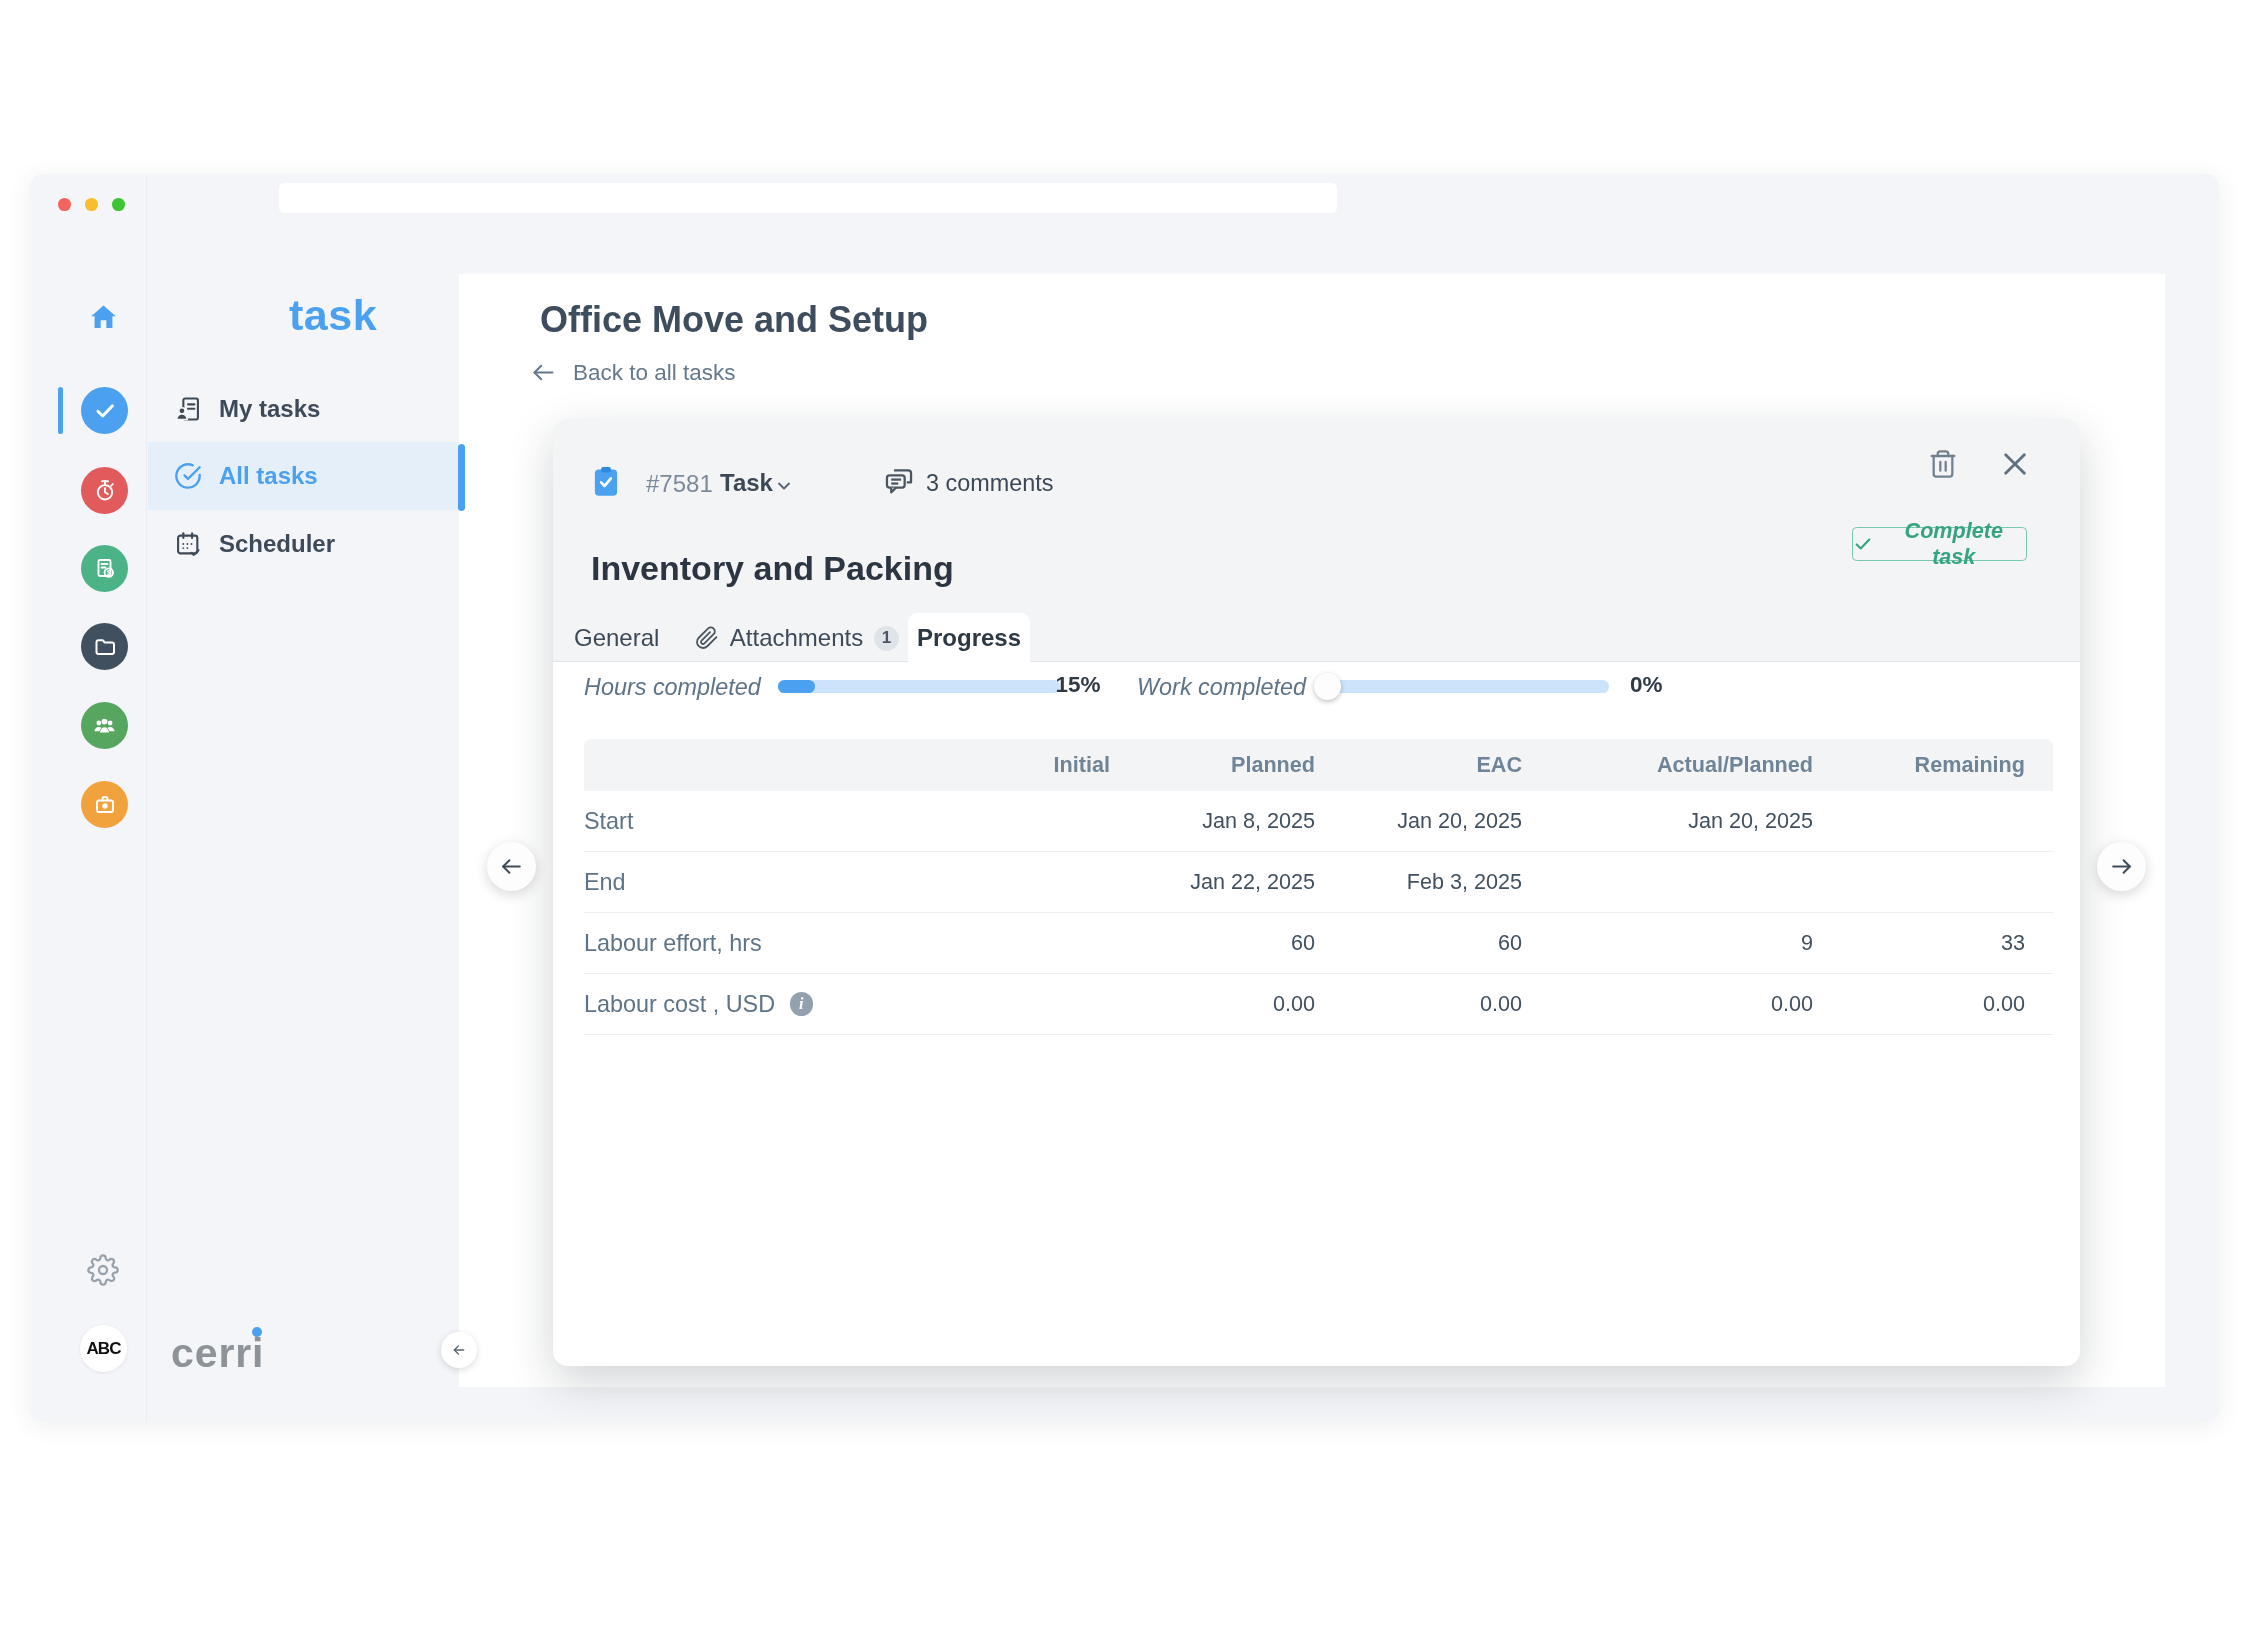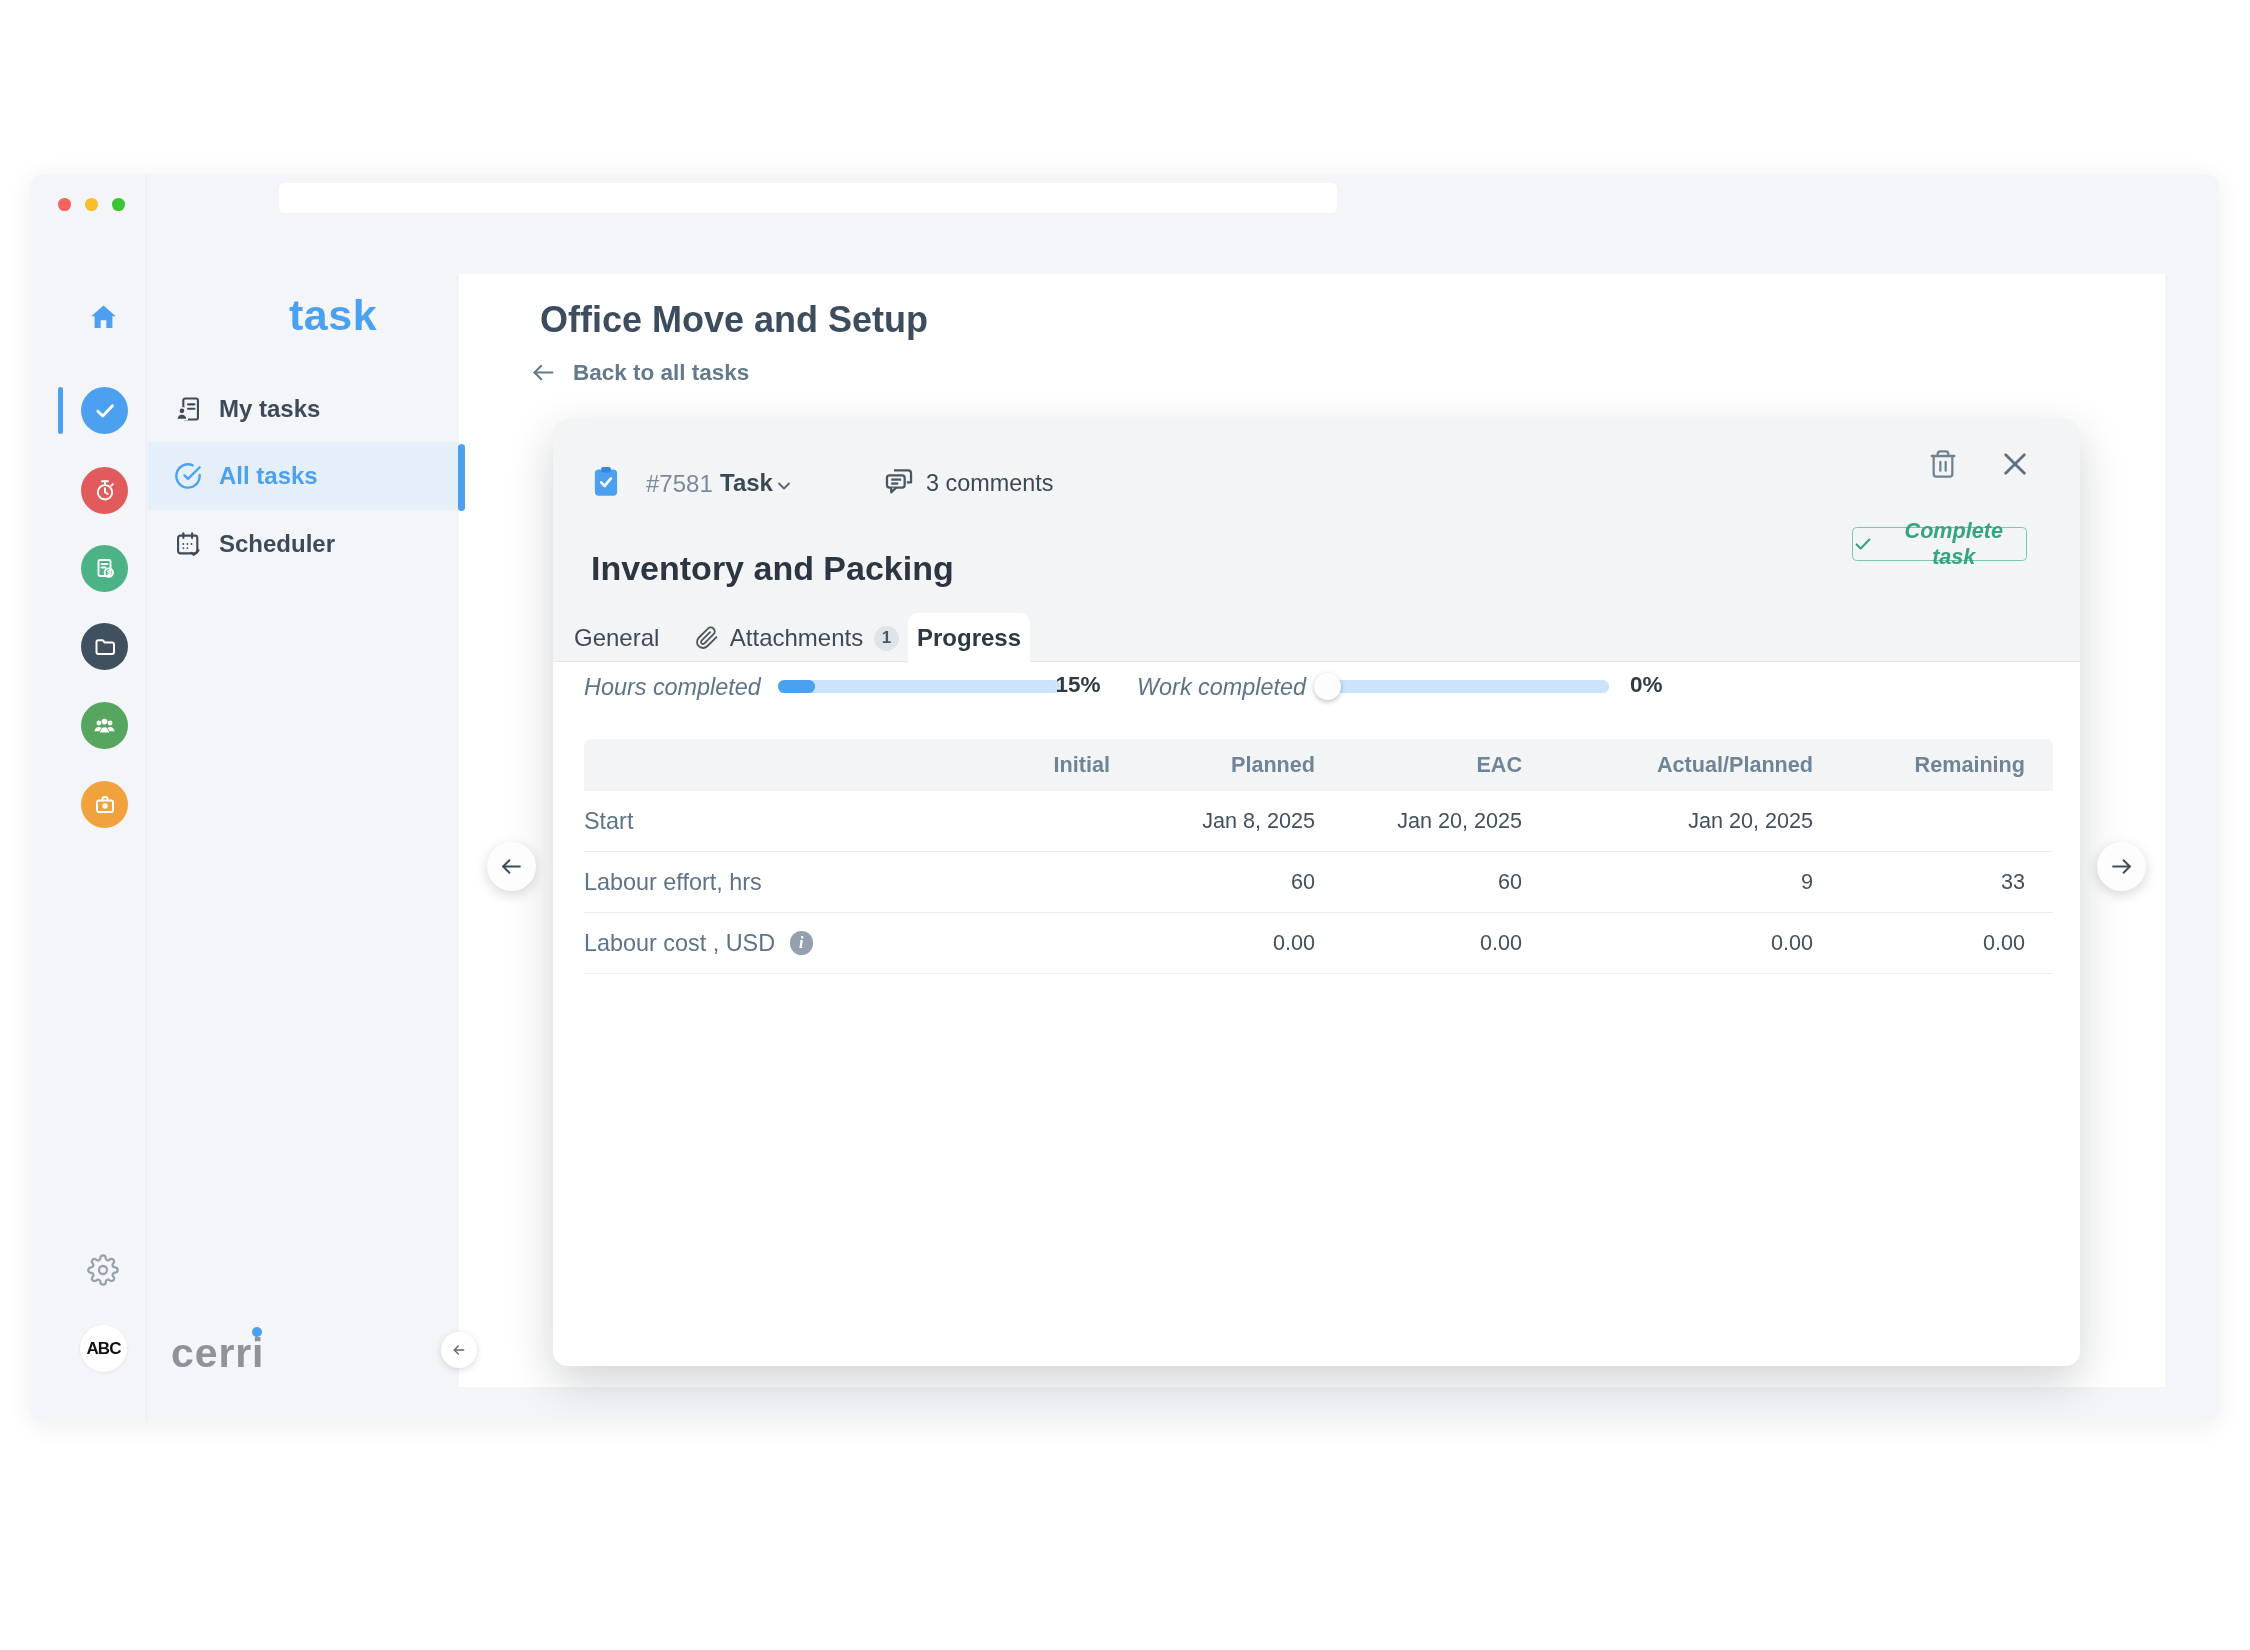--- a/index.html
+++ b/index.html
@@ -33,21 +33,21 @@
 
   .cerri { position:absolute; left:141px; top:1150px; height:50px; display:flex; align-items:flex-end; }
   .cerri .word { font-size:41px; font-weight:700; color:#8D9399; line-height:41px; position:relative; letter-spacing:0.9px; }
   .cerri .blue-dot { position:absolute; left:81px; top:2.7px; width:10px; height:10px; border-radius:50%; background:#4BA1EF; }
   .collapse-btn { position:absolute; left:411px; top:1158px; width:36px; height:36px; border-radius:50%; background:#fff;
                   box-shadow:0 1.8px 7.2px rgba(0,0,0,.15); display:flex; align-items:center; justify-content:center; color:#5A6570; z-index:6; }
 
   .content-panel { position:absolute; left:429px; top:100px; width:1706px; height:1113px; background:#ffffff; }
   .page-title { position:absolute; left:510px; top:125px; font-size:36px; font-weight:700; color:#3D4D5D; }
   .back-row { position:absolute; left:500px; top:185px; height:27px; display:flex; align-items:center; color:#64798C; }
-  .back-row .back-label { margin-left:16px; font-size:22.5px; font-weight:700; }
+  .back-row .back-label { margin-left:16px; font-size:22.5px; font-weight:400; }
 
   
   .modal { position:absolute; left:553px; top:419px; width:1527px; height:947px; background:#fff; border-radius:14.4px;
            box-shadow:0 16px 45px rgba(30,40,50,.20); z-index:10; }
   .modal-head { position:absolute; left:0; top:0; width:1527px; height:243px; background:#F3F4F6;
                 border-radius:14.4px 14.4px 0 0; border-bottom:0.9px solid #E2E6EA; }
   .mh-clip { position:absolute; left:41px; top:47px; }
   .mh-id { position:absolute; left:81px; top:51px; font-size:24px; color:#7A8A9B;margin-left:12px; }
   .mh-type { position:absolute; left:167px; top:50px; font-size:24px; color:#3B4856; font-weight:600; }
   .mh-chev { position:absolute; left:221px; top:57px; color:#55626F; }
@@ -324,20 +324,28 @@
 
       <div class="t-grid t-row">
         <span class="td lbl">Start</span>
         <span class="td"></span>
         <span class="td">Jan 8, 2025</span>
         <span class="td">Jan 20, 2025</span>
         <span class="td">Jan 20, 2025</span>
         <span class="td"></span>
       </div>
 
+      <div class="t-grid t-row">
+        <span class="td lbl">End</span>
+        <span class="td"></span>
+        <span class="td">Jan 22, 2025</span>
+        <span class="td">Feb 3, 2025</span>
+        <span class="td"></span>
+        <span class="td"></span>
+      </div>
 
       <div class="t-grid t-row">
         <span class="td lbl">Labour effort, hrs</span>
         <span class="td"></span>
         <span class="td">60</span>
         <span class="td">60</span>
         <span class="td">9</span>
         <span class="td">33</span>
       </div>
 

